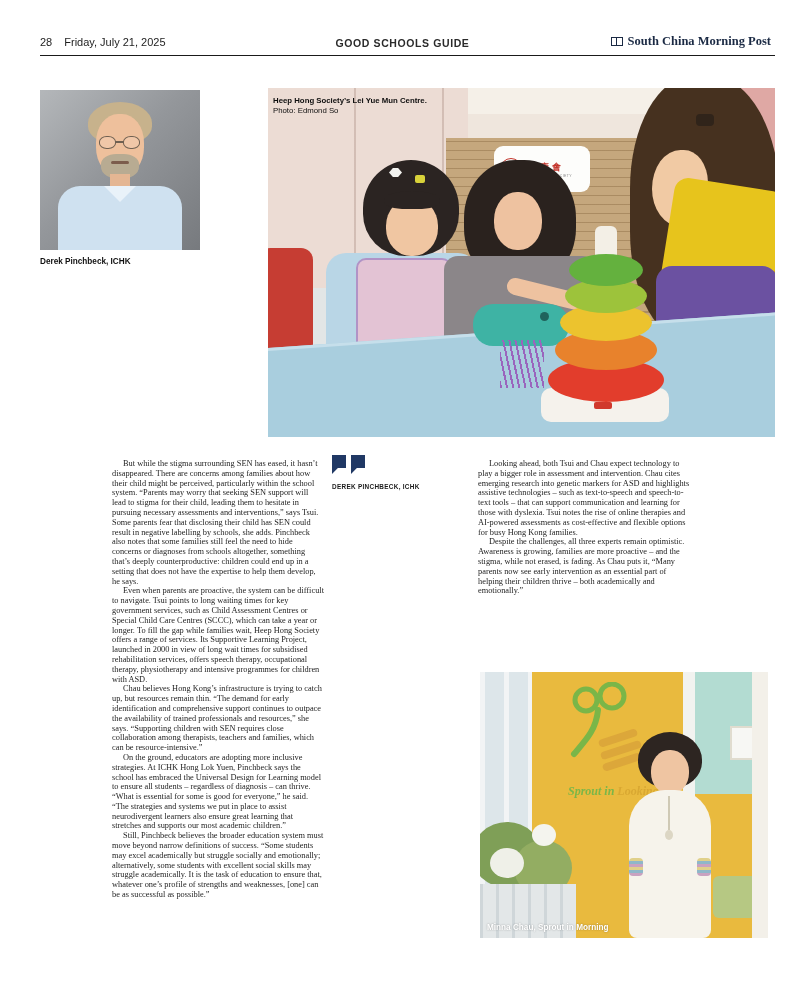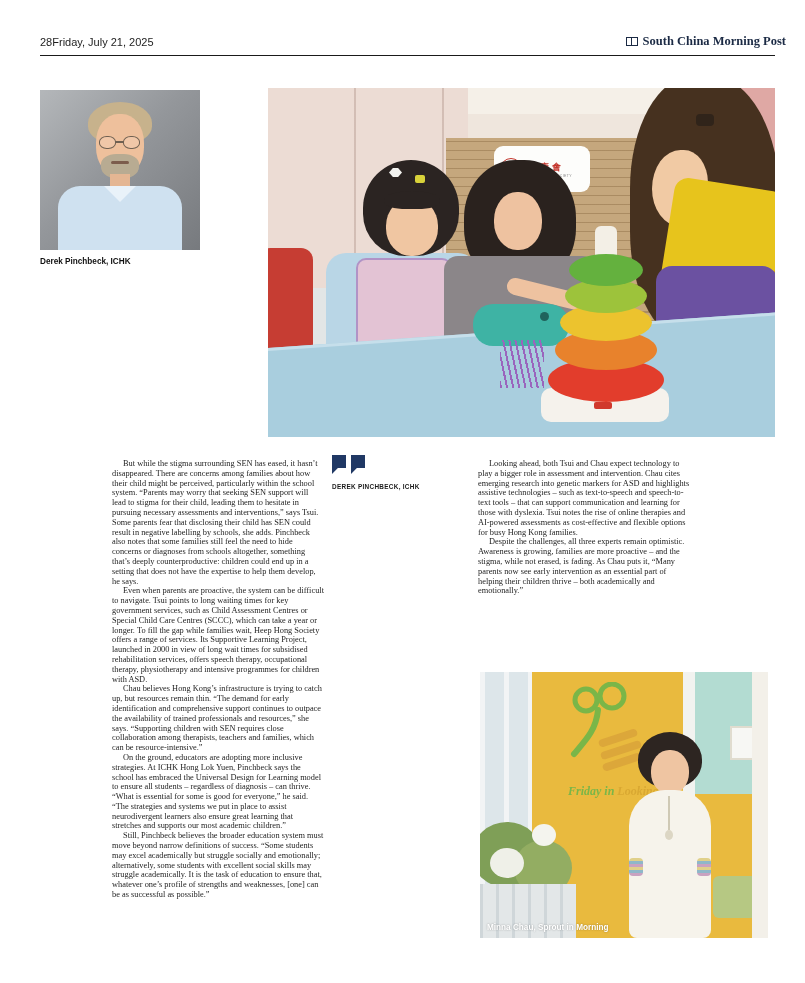--- a/index.html
+++ b/index.html
@@ -3,25 +3,25 @@
 <meta charset="utf-8">
 <style>
   * { margin:0; padding:0; box-sizing:border-box; }
   html,body { background:#ffffff; }
   .page { position:relative; width:805px; height:983px; background:#ffffff; overflow:hidden;
           font-family:"Liberation Serif", serif; color:#1d1d1d; }
 
   
   .hdr-left { position:absolute; left:40px; top:36px; font-family:"Liberation Sans", sans-serif;
               font-size:11px; color:#1d1d1d; }
-  .hdr-left .pgnum { }
+  .hdr-left .pgnum { margin-right:12px; }
   .hdr-center { position:absolute; left:0; right:0; top:37px; text-align:center;
                 font-family:"Liberation Sans", sans-serif; font-size:10.5px; letter-spacing:0.6px;
                 color:#2a2a2a; font-weight:600; }
-  .hdr-right { position:absolute; right:19px; top:34px; display:flex; align-items:center; gap:5px; }
+  .hdr-right { position:absolute; right:34px; top:34px; display:flex; align-items:center; gap:5px; }
   .scmp-icon { width:12px; height:9px; border:1.2px solid #1b2a44; position:relative; }
   .scmp-icon .bar { position:absolute; left:4px; top:0; bottom:0; width:1.2px; background:#1b2a44; }
   .scmp-name { font-family:"Liberation Serif", serif; font-weight:bold; font-size:12.5px; color:#1b2a44; }
   .hdr-rule { position:absolute; left:40px; top:55px; width:735px; height:1.3px; background:#1a1a1a; }
 
   
   .portrait { position:absolute; left:40px; top:90px; width:160px; height:160px; overflow:hidden;
               background:linear-gradient(135deg,#b4b7ba 0%, #94979b 45%, #777a7e 100%); }
   .pt-hair  { position:absolute; left:48px; top:12px; width:64px; height:42px; background:#c7b28c;
               border-radius:50% 50% 42% 42%; }
@@ -157,20 +157,21 @@
                 font-size:8.2px; font-weight:bold; color:#ffffff; text-shadow:0 0 2px rgba(0,0,0,.35); }
 </style>
 </head>
 <body>
 
 <div class="page">
 
   <div class="hdr-left">
     <span class="pgnum">28</span><span>Friday, July 21, 2025</span>
   </div>
+  <div class="hdr-center">GOOD SCHOOLS GUIDE</div>
   <div class="hdr-right">
     <span class="scmp-icon">
         <span class="bar"></span>
       </span>
     <span class="scmp-name">South China Morning Post</span>
   </div>
   <div class="hdr-rule"></div>
 
   <div class="portrait">
     <div class="pt-hair"></div>
@@ -223,20 +224,21 @@
     <div class="mp-teal-eye"></div>
     <div class="mp-tassels"></div>
     <div class="mp-base"></div>
     <div class="mp-base-logo"></div>
     <div class="mp-peg"></div>
     <div class="ring ring-red"></div>
     <div class="ring ring-orange"></div>
     <div class="ring ring-yellow"></div>
     <div class="ring ring-lgreen"></div>
     <div class="ring ring-green"></div>
+    <div class="mp-caption"><b>Heep Hong Society’s Lei Yue Mun Centre.</b><span> Photo: Edmond So</span></div>
   </div>
 
   <div class="col col1">
     <p>But while the stigma surrounding SEN has eased, it hasn’t disappeared. There are concerns among families about how their child might be perceived, particularly within the school system. “Parents may worry that seeking SEN support will lead to stigma for their child, leading them to hesitate in pursuing necessary assessments and interventions,” says Tsui. Some parents fear that disclosing their child has SEN could result in negative labelling by schools, she adds. Pinchbeck also notes that some families still feel the need to hide concerns or diagnoses from schools altogether, something that’s deeply counterproductive: children could end up in a setting that does not have the expertise to help them develop, he says.</p>
     <p>Even when parents are proactive, the system can be difficult to navigate. Tsui points to long waiting times for key government services, such as Child Assessment Centres or Special Child Care Centres (SCCC), which can take a year or longer. To fill the gap while families wait, Heep Hong Society offers a range of services. Its Supportive Learning Project, launched in 2000 in view of long wait times for subsidised rehabilitation services, offers speech therapy, occupational therapy, physiotherapy and intensive programmes for children with ASD.</p>
     <p>Chau believes Hong Kong’s infrastructure is trying to catch up, but resources remain thin. “The demand for early identification and comprehensive support continues to outpace the availability of trained professionals and resources,” she says. “Supporting children with SEN requires close collaboration among therapists, teachers and families, which can be resource-intensive.”</p>
     <p>On the ground, educators are adopting more inclusive strategies. At ICHK Hong Lok Yuen, Pinchbeck says the school has embraced the Universal Design for Learning model to ensure all students – regardless of diagnosis – can thrive. “What is essential for some is good for everyone,” he said. “The strategies and systems we put in place to assist neurodivergent learners also ensure great learning that stretches and supports our most academic children.”</p>
     <p>Still, Pinchbeck believes the broader education system must move beyond narrow definitions of success. “Some students may excel academically but struggle socially and emotionally; alternatively, some students with excellent social skills may struggle academically. It is the task of education to ensure that, whatever one’s profile of strengths and weaknesses, [one] can be as successful as possible.”</p>
   </div>
 
@@ -263,21 +265,21 @@
     <svg class="bp-logo-svg" width="120" height="104" viewBox="0 0 120 104">
       <circle cx="40" cy="18" r="11" fill="none" stroke="#7ab648" stroke-width="5"></circle>
       <circle cx="66" cy="14" r="12" fill="none" stroke="#7ab648" stroke-width="5"></circle>
       <path d="M52 28 C50 48, 40 58, 28 72" fill="none" stroke="#7ab648" stroke-width="6" stroke-linecap="round"></path>
       <g fill="#dca73a">
         <rect x="52" y="52" width="40" height="8" rx="4" transform="rotate(-18 72 56)"></rect>
         <rect x="54" y="64" width="42" height="8" rx="4" transform="rotate(-18 75 68)"></rect>
         <rect x="56" y="76" width="40" height="8" rx="4" transform="rotate(-18 76 80)"></rect>
       </g>
     </svg>
-    <div class="bp-logo-text"><span>Friday in </span><span class="mot">Looking</span></div>
+    <div class="bp-logo-text"><span>Sprout in </span><span class="mot">Looking</span></div>
     <div class="bp-plant1"></div>
     <div class="bp-plant2"></div>
     <div class="bp-flower1"></div>
     <div class="bp-flower2"></div>
     <div class="bp-fence"></div>
     <div class="bp-hair"></div>
     <div class="bp-face"></div>
     <div class="bp-dress"></div>
     <div class="bp-necklace"></div>
     <div class="bp-pendant"></div>

